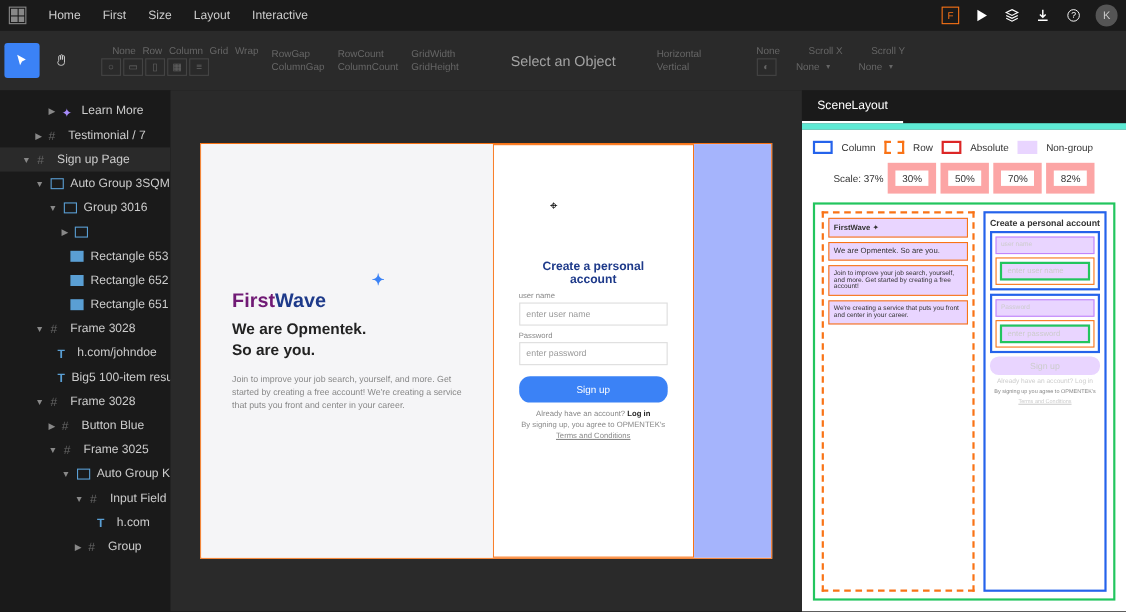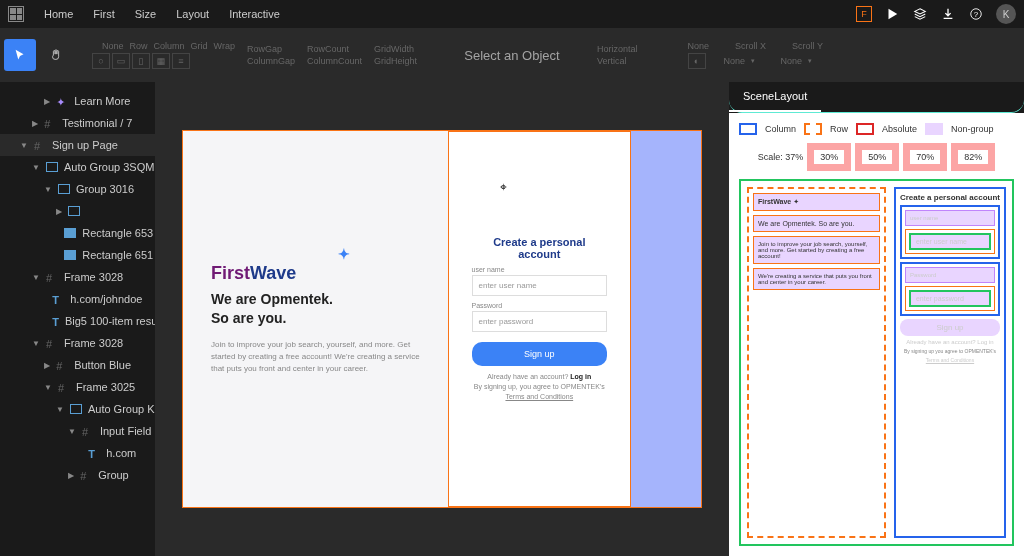--- a/index.html
+++ b/index.html
@@ -46,21 +46,21 @@
 .form-title { font-size:11px; font-weight:bold; color:#1e3a8a; text-align:center; margin-bottom:6px; }
 .form-label { font-size:7px; color:#888; margin-top:6px; }
 .form-input { width:100%; border:1px solid #ddd; font-size:8px; padding:5px 6px; margin-top:2px; color:#999; }
 .form-btn { width:100%; background:#3b82f6; color:#fff; font-size:9px; padding:7px; border:none; border-radius:10px; margin-top:10px; cursor:pointer; }
 .form-foot { font-size:7px; color:#888; text-align:center; margin-top:6px; line-height:1.4; }
 .form-foot b { color:#222; }
 .form-foot u { text-decoration:underline; }
 .art-right { width:70px; background:#a5b4fc; }
 .cursor { position:absolute; left:345px; top:98px; font-size:12px; pointer-events:none; color:#000;}
 .right-panel { width:295px; background:#1a1a1a; display:flex; flex-direction:column; }
-.rp-tabs { display:flex; border-bottom:1px solid #5eead4;border-radius:13px; }
+.rp-tabs { display:flex; border-bottom:6px solid #5eead4; }
 .rp-tab { padding:8px 14px; font-size:11px; cursor:pointer; color:#888; }
 .rp-tab.active { color:#fff; border-bottom:2px solid #fff; }
 .rp-body { flex:1; background:#fff; padding:10px; display:flex; flex-direction:column; }
 .legend { display:flex; gap:8px; align-items:center; font-size:9px; color:#333; margin-bottom:8px; flex-wrap:wrap; }
 .leg-sw { width:18px; height:12px; border:2px solid; }
 .scale-row { display:flex; gap:4px; align-items:center; font-size:9px; color:#333; justify-content:center; margin-bottom:8px; }
 .scale-btn { border:7px solid #fca5a5; padding:2px 6px; font-size:9px; cursor:pointer; }
 .preview { flex:1; border:2px solid #22c55e; padding:6px; display:flex; gap:8px; }
 .pv-col { flex:1; border:2px dashed #f97316; padding:4px; display:flex; flex-direction:column; gap:4px; }
 .pv-box { background:#e9d5ff; border:1px solid #f97316; padding:4px; font-size:7px; color:#333; }
@@ -207,20 +207,25 @@
       </div>
       <div class="tree-item" style="padding-left: 56px;">
         <span class="tree-arrow">▶</span>
         <span class="tree-icon ti-frame"></span>
         <span></span>
       </div>
       <div class="tree-item" style="padding-left: 56px;">
         <span class="tree-arrow">&nbsp;</span>
         <span class="tree-icon ti-rect"></span>
         <span>Rectangle 653</span>
+      </div>
+      <div class="tree-item" style="padding-left: 56px;">
+        <span class="tree-arrow">&nbsp;</span>
+        <span class="tree-icon ti-rect"></span>
+        <span>Rectangle 652</span>
       </div>
       <div class="tree-item" style="padding-left: 56px;">
         <span class="tree-arrow">&nbsp;</span>
         <span class="tree-icon ti-rect"></span>
         <span>Rectangle 651</span>
       </div>
       <div class="tree-item" style="padding-left: 32px;">
         <span class="tree-arrow">▼</span>
         <span class="tree-icon ti-hash">#</span>
         <span>Frame 3028</span>

